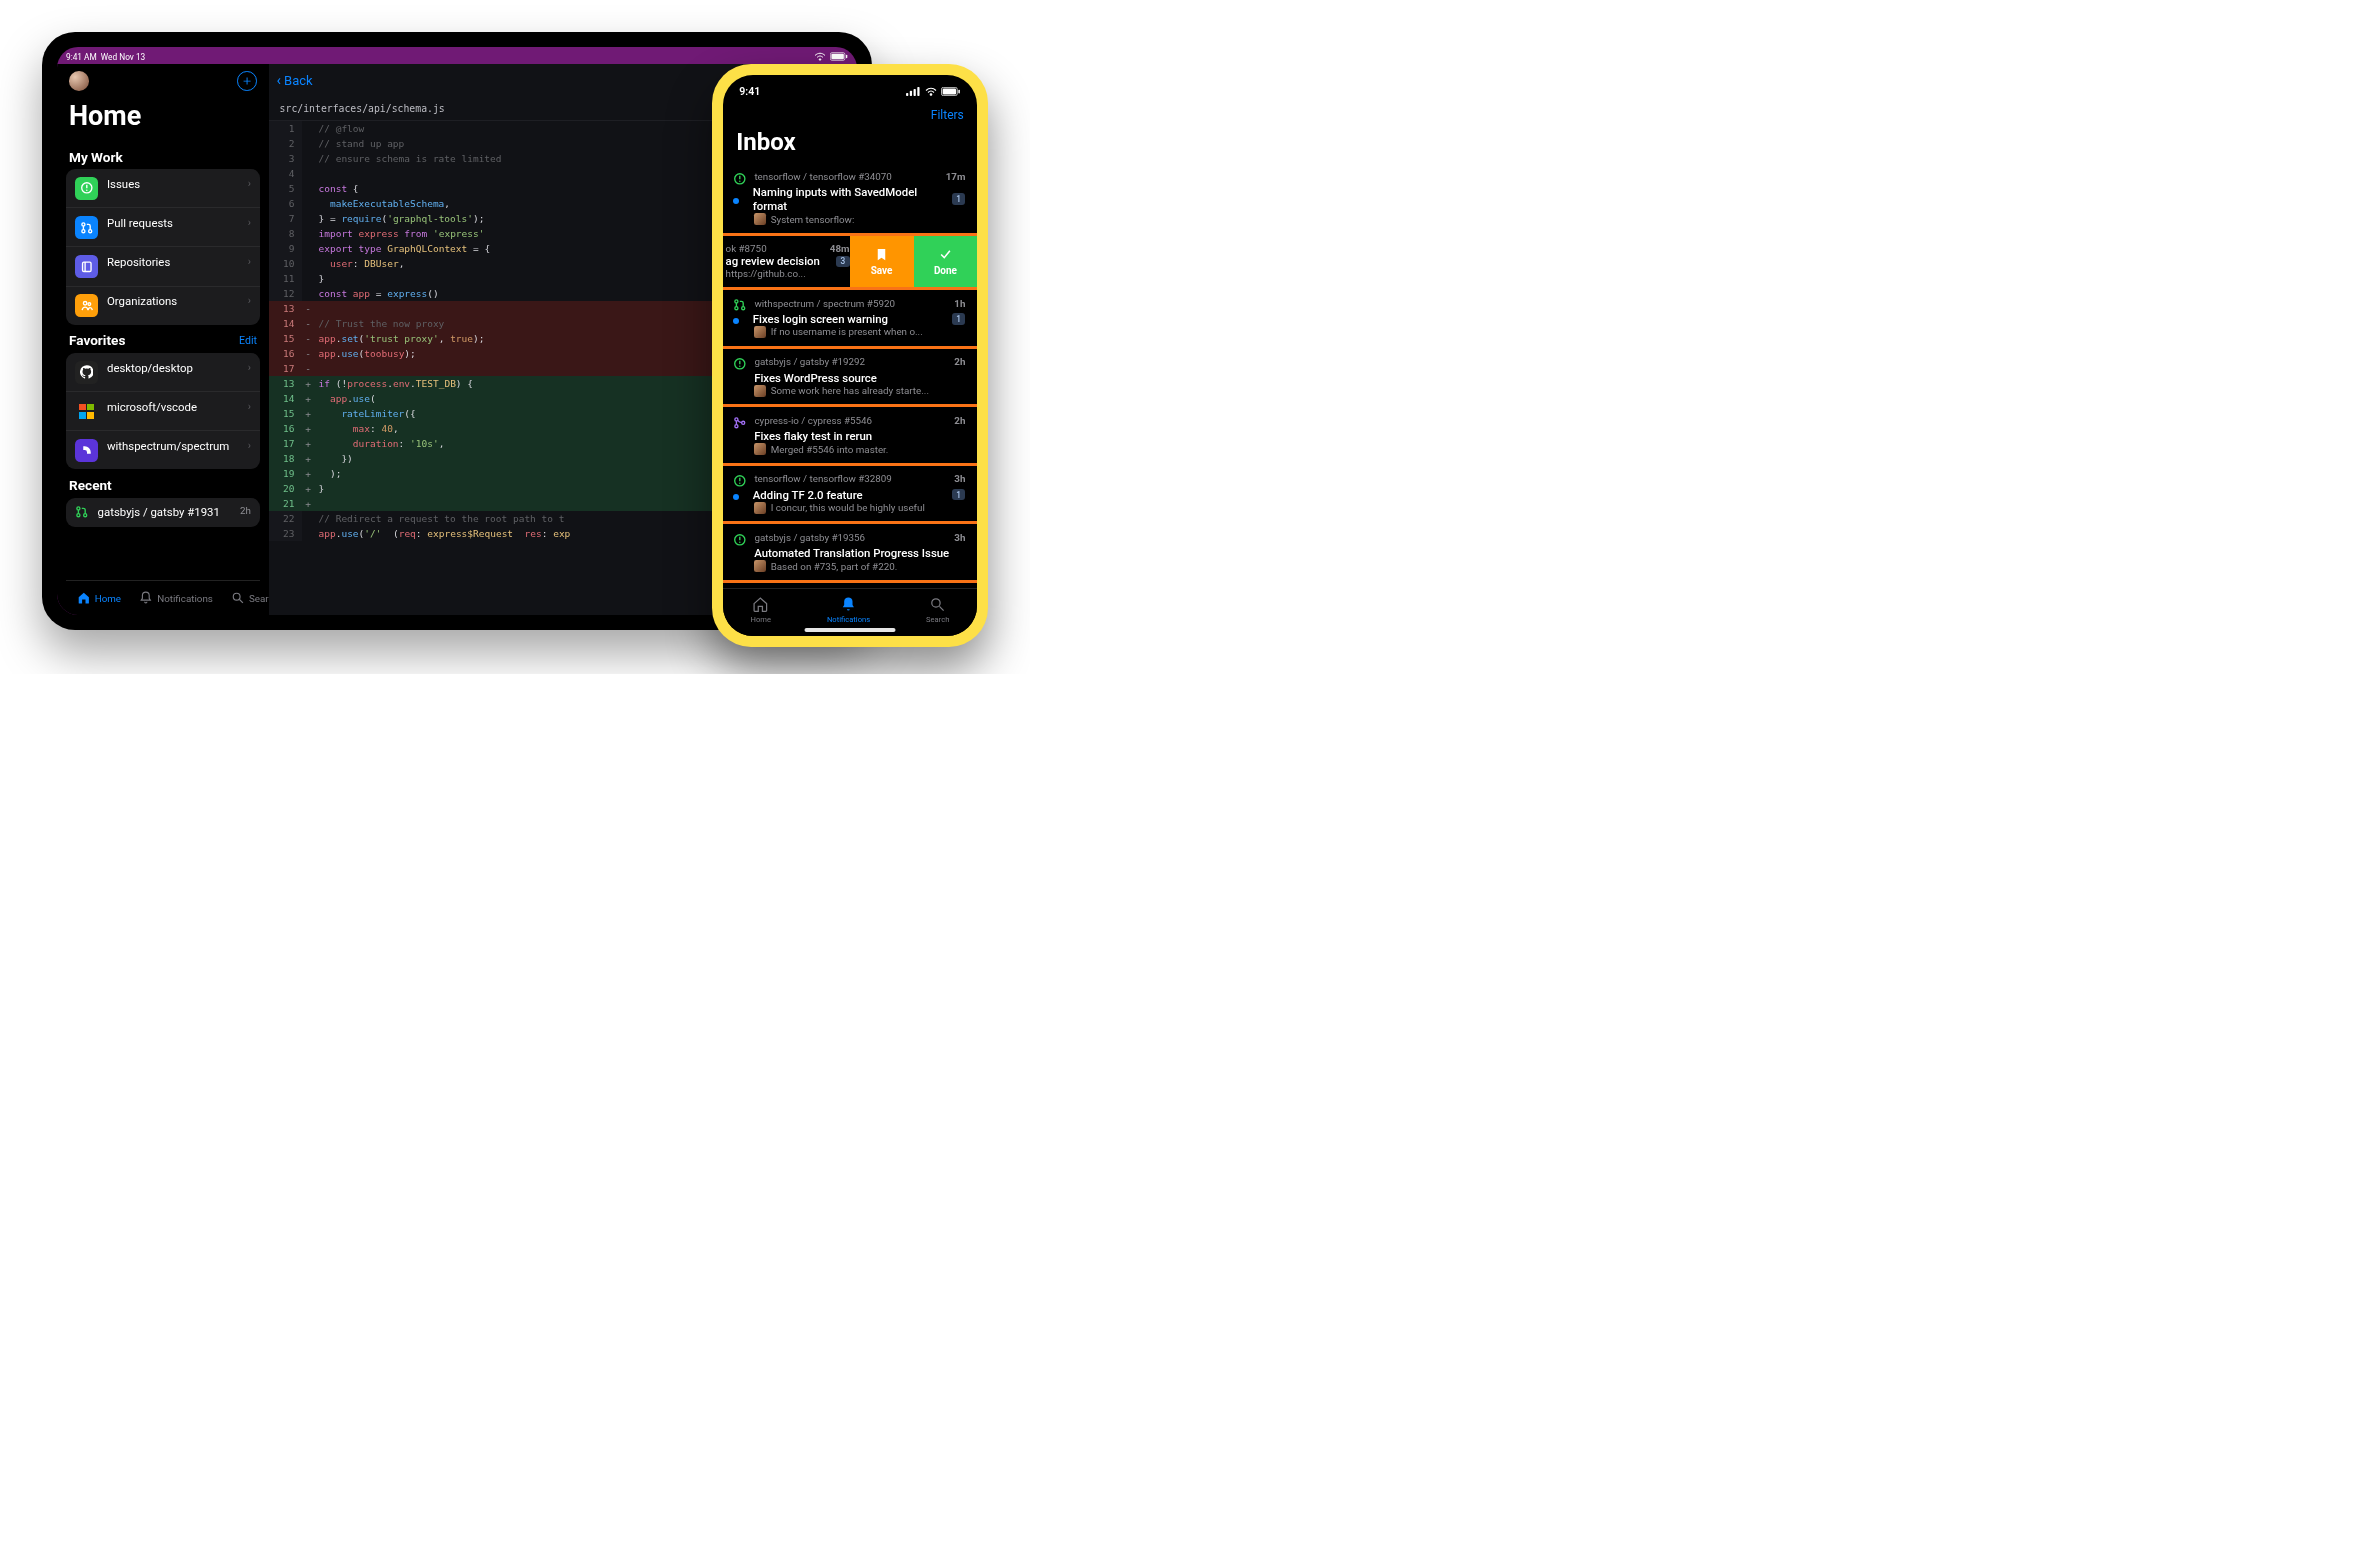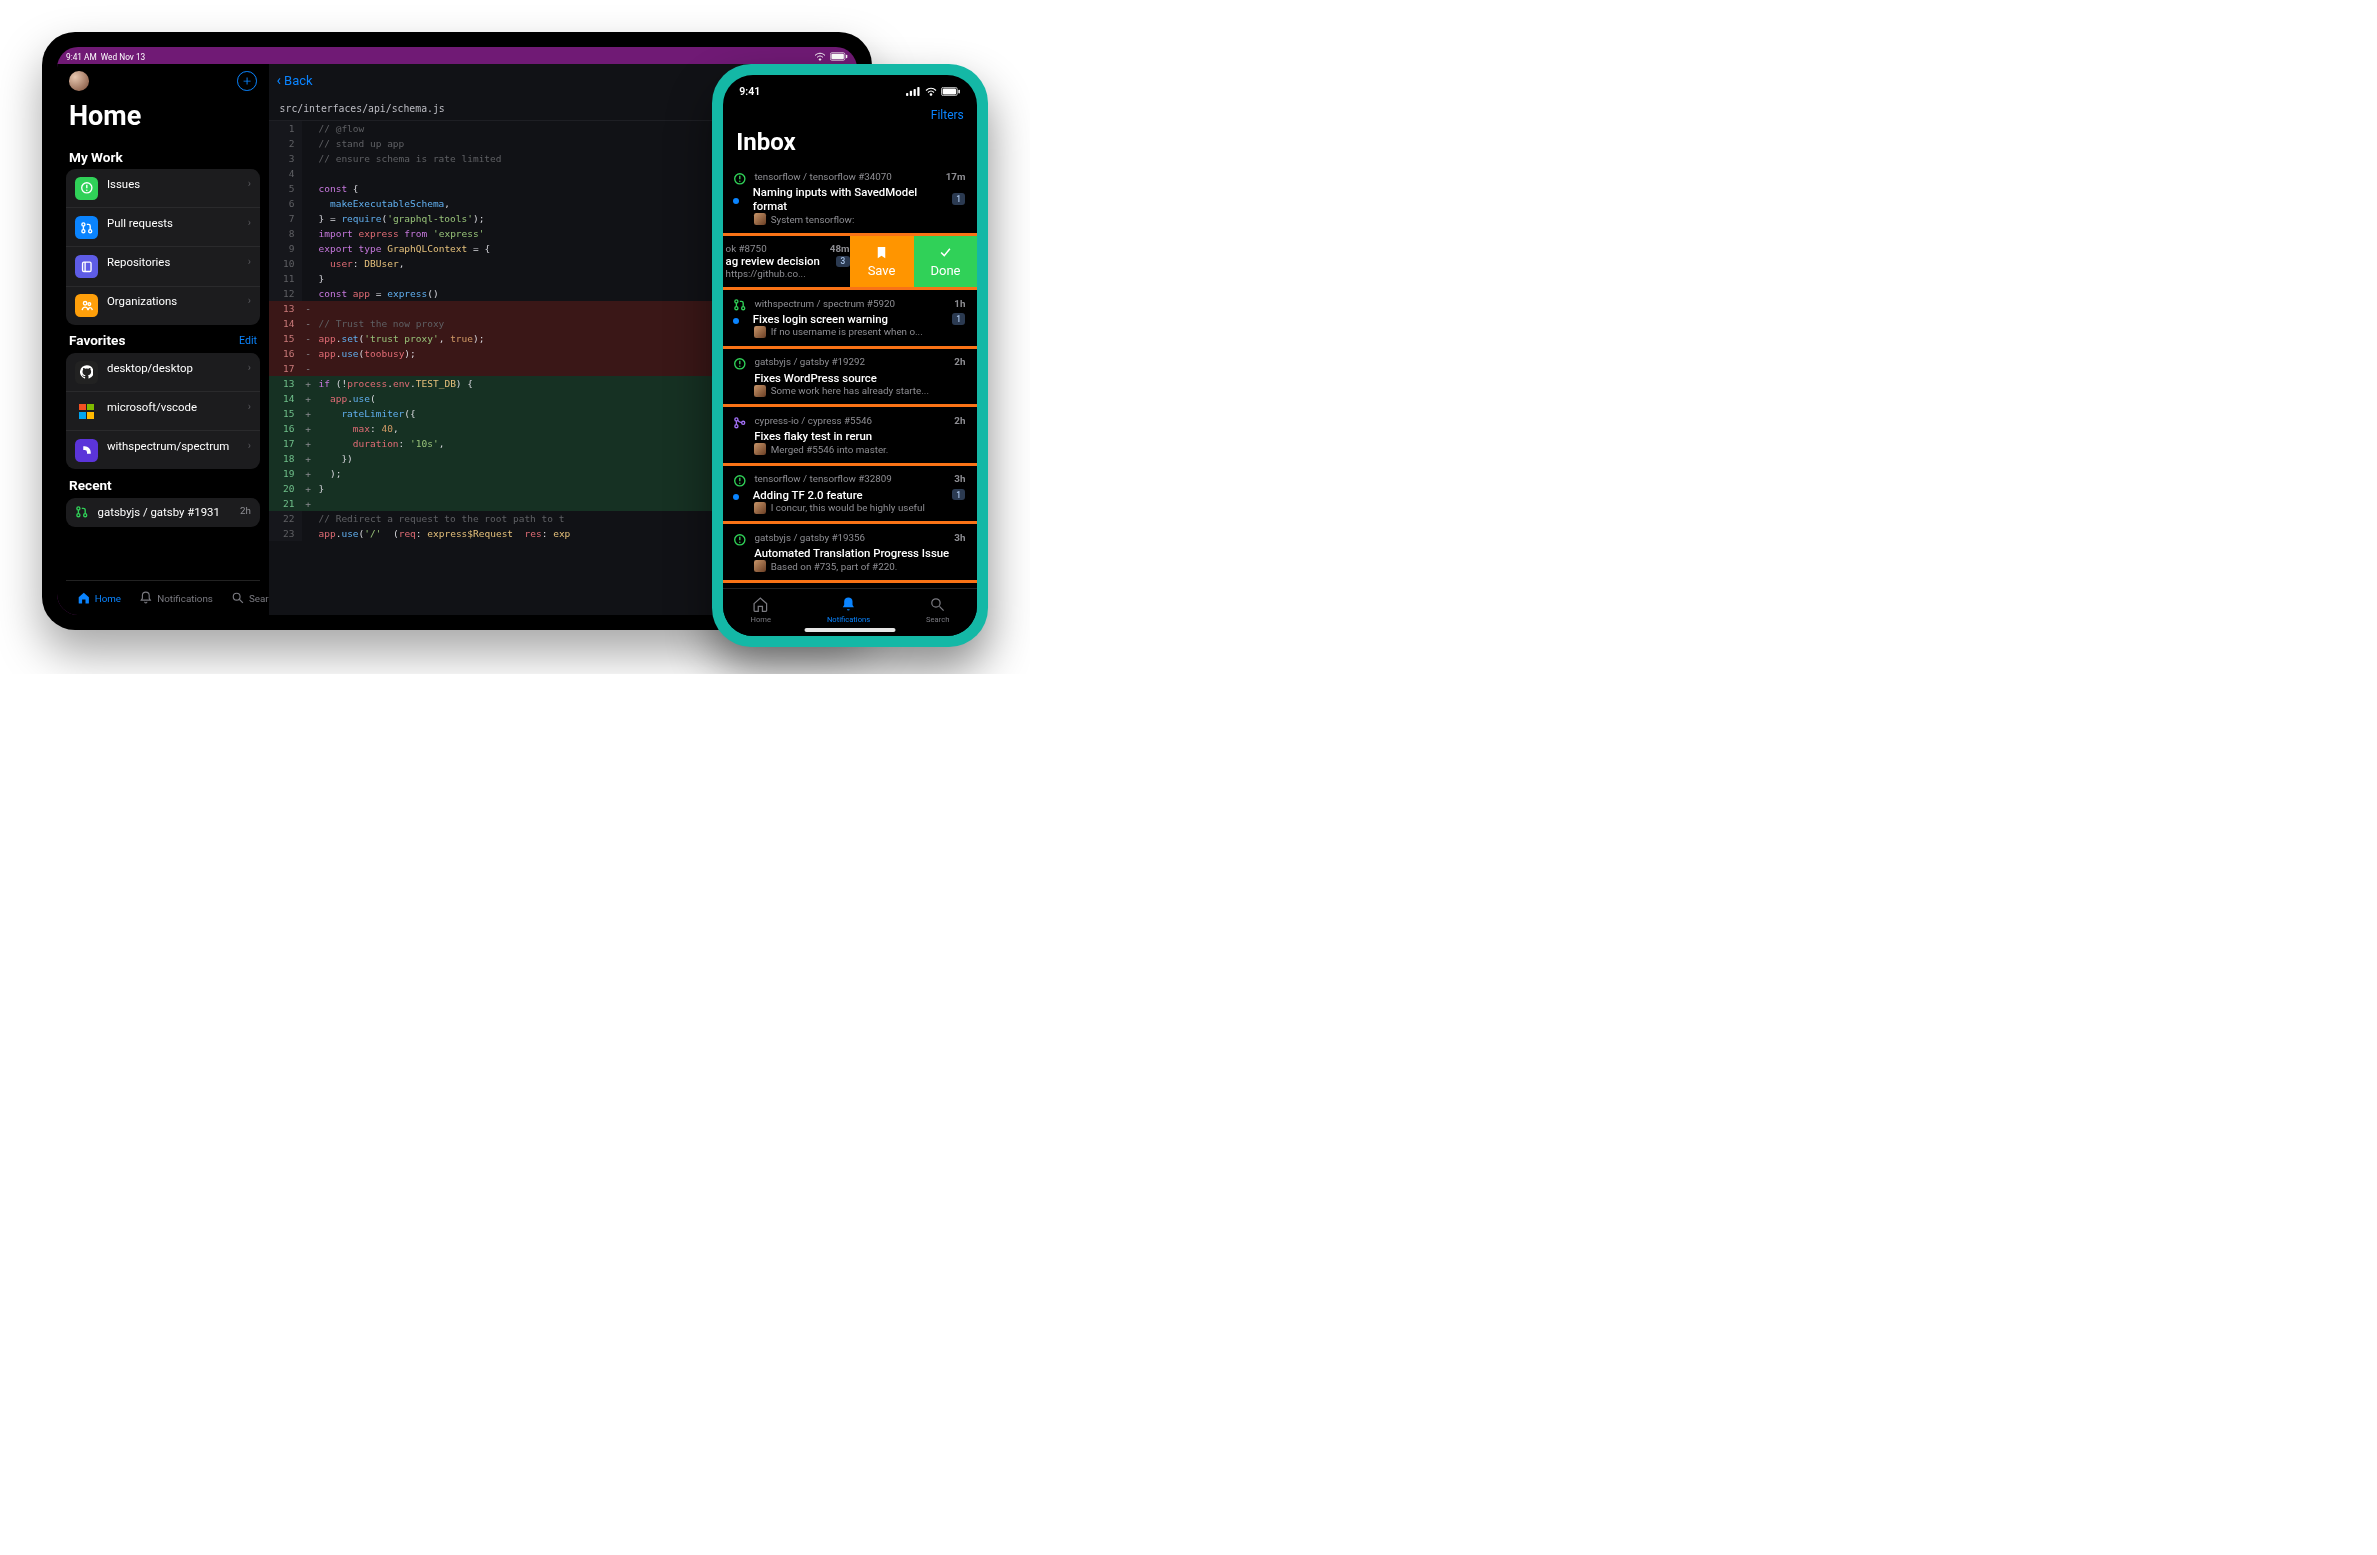--- a/index.html
+++ b/index.html
@@ -65,34 +65,34 @@
   
   .c-com { color:#5f6064; } .c-kw{color:#c678dd;} .c-fn{color:#61afef;margin-top:15px;} .c-str{color:#98c379;}
   .c-ty{color:#e5c07b;} .c-id{color:#e06c75;} .c-num{color:#d19a66;}
   .comment-box { position:absolute; right:0; bottom:0; width:129px; padding:7.6px 10.6px; border-top:0.8px solid #222; border-left:0.8px solid #222; background:#111216; }
   .comment-box .re { color:#d6d6dc; font-size:10.6px; margin-bottom:15px; text-align:right;}
   .comment-box .ph { color:#6b6b70; font-size:10.6px; }
 
   
   .phone-frame {
     position:absolute; right:42px; top:64px; width:276px; height:583px;
-    background:#14b8a6; border-radius:39px; padding:10.6px;
+    background:#fde047; border-radius:39px; padding:10.6px;
     box-shadow: 0 23px 45px rgba(0,0,0,.45);
   }
   .phone-screen { width:100%; height:100%; border-radius:30px; overflow:hidden; background:#000; display:flex; flex-direction:column; position:relative; }
   .notch { position:absolute; top:0; left:50%; transform:translateX(-50%); width:129px; height:19.7px; background:#000; border-bottom-left-radius:13.6px; border-bottom-right-radius:13.6px; z-index:5;}
   .phone-status { height:33px; display:flex; align-items:center; justify-content:space-between; padding:0 16.7px; font-size:10.6px; font-weight:600; color:#fff; position:relative; z-index:4;}
   .phone-nav { display:flex; justify-content:flex-end; padding:0 13.6px 4.5px; }
   .phone-nav .filters { color:#0a84ff; font-size:12px; }
   .inbox-title { font-size:24px; font-weight:700; color:#fff; padding:1.5px 13.6px 7.6px; }
   .inbox-list { flex:1; overflow:hidden; }
   .inbox-item { padding:7.6px 12px 7.6px 10.6px; border-bottom:3px solid #f97316; position:relative; }
   .inbox-item.swiped { display:flex; padding:0; align-items:stretch; }
   .inbox-item.swiped .peek { width:127px; padding:7.6px 0 7.6px 3px; overflow:hidden;}
-  .swipe-btn { flex:1; display:flex; flex-direction:column; align-items:center; justify-content:center; color:#fff; font-size:13px; gap:3px;}
+  .swipe-btn { flex:1; display:flex; flex-direction:column; align-items:center; justify-content:center; color:#fff; font-size:10px; gap:3px;font-weight:bold;}
   .swipe-save { background:#ff9500; }
   .swipe-done { background:#30d158; }
   .ir { display:flex; align-items:flex-start; gap:7.6px; }
   .type-ico { width:13.6px; flex-shrink:0; margin-top:0.8px; display:flex; align-items:center; justify-content:center;}
   .dot { width:6px; height:6px; border-radius:50%; background:#0a84ff; flex-shrink:0; margin-top:3.8px;}
   .inbox-item .repo { color:#8e8e93; font-size:9.8px; }
   .inbox-item .time { color:#8e8e93; font-size:9.8px; margin-left:auto;font-weight:bold; }
   .inbox-item .title { color:#fff; font-size:11.4px; font-weight:500; padding-left:21px; display:flex; align-items:center; gap:6px; }
   .inbox-item .sub { color:#8e8e93; font-size:9.8px; padding-left:21px; display:flex; align-items:center; gap:4.5px; white-space:nowrap; overflow:hidden; text-overflow:ellipsis;}
   .badge-n { background:#2b3a51; color:#a9c4e8; font-size:8.3px; padding:0.8px 4.5px; border-radius:3px; margin-left:auto;}

